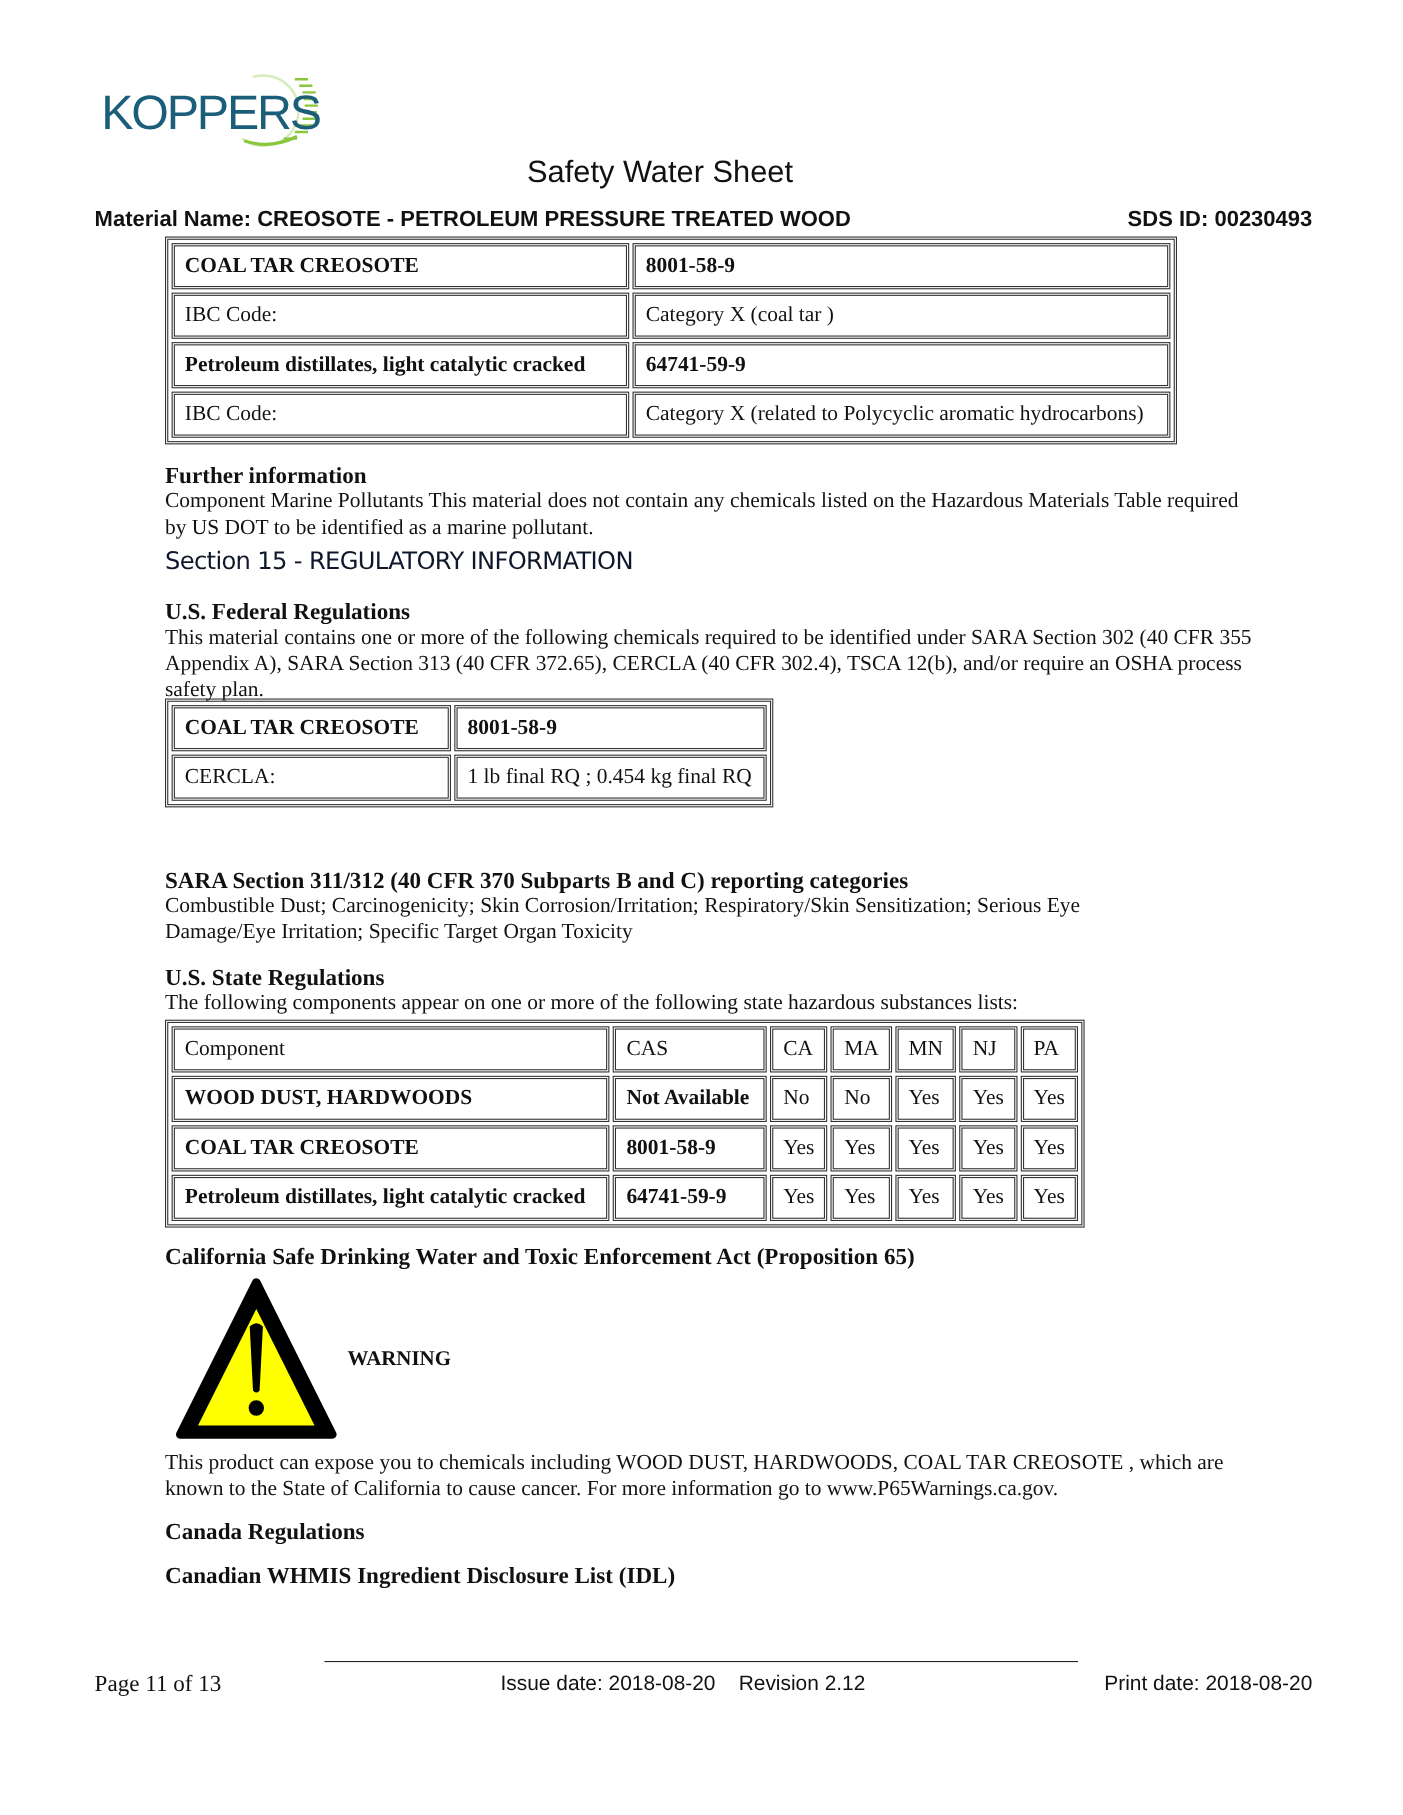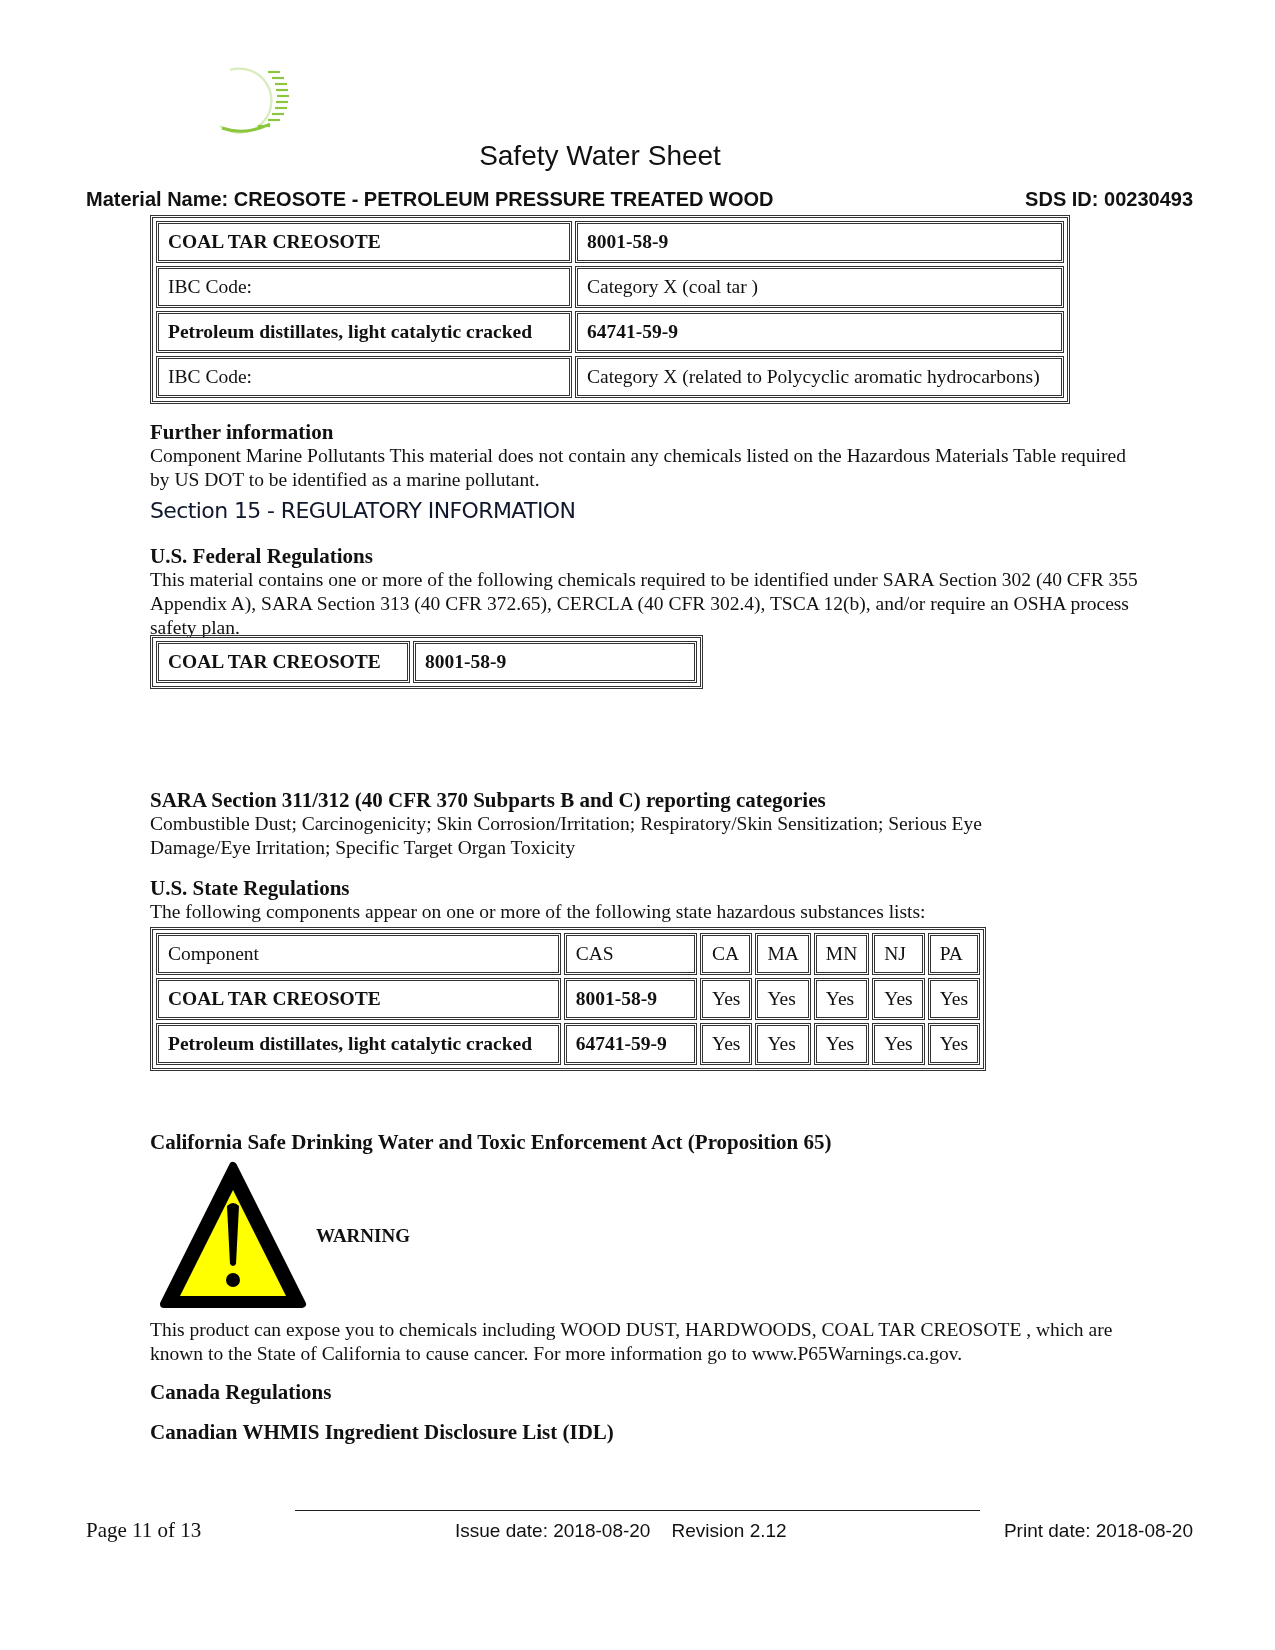--- a/index.html
+++ b/index.html
@@ -75,20 +75,21 @@
       <path d="M76 28 h12"></path>
         <path d="M77 34 h12"></path>
         <path d="M76 40 h12"></path>
       <path d="M75 46 h12"></path>
         <path d="M72 52 h12"></path>
         <path d="M68 58 h12"></path>
       <path d="M58 64 h12"></path>
     </g>
     <path d="M22 66 Q45 74 70 62" fill="none" stroke="#8cc63f" stroke-width="3"></path>
   </svg>
+  <span id="logo-text">KOPPERS</span>
 </div>
 
 <div id="doc-title" class="abs sans">Safety Water Sheet</div>
 
 <div id="material-line" class="abs sans">
   <span>Material Name:</span>
   <span>CREOSOTE - PETROLEUM PRESSURE TREATED WOOD</span>
 </div>
 <div id="sds-id" class="abs sans">
   <span>SDS ID:</span>
@@ -122,20 +123,24 @@
 <div id="section15" class="abs">Section 15 - REGULATORY INFORMATION</div>
 
 <div id="federal-h" class="abs h">U.S. Federal Regulations</div>
 <div id="federal-p" class="abs p">This material contains one or more of the following chemicals required to be identified under SARA Section 302 (40 CFR 355 Appendix A), SARA Section 313 (40 CFR 372.65), CERCLA (40 CFR 302.4), TSCA 12(b), and/or require an OSHA process safety plan.</div>
 
 <table id="table-sara" class="dbl">
   <tbody>
     <tr>
       <td class="c1 b">COAL TAR CREOSOTE</td>
       <td class="b">8001-58-9</td>
+    </tr>
+    <tr>
+      <td class="c1">CERCLA:</td>
+      <td>1 lb final RQ ; 0.454 kg final RQ</td>
     </tr>
   </tbody>
 </table>
 
 <div id="sara311-h" class="abs h">SARA Section 311/312 (40 CFR 370 Subparts B and C) reporting categories</div>
 <div id="sara311-p" class="abs p">Combustible Dust; Carcinogenicity; Skin Corrosion/Irritation; Respiratory/Skin Sensitization; Serious Eye Damage/Eye Irritation; Specific Target Organ Toxicity</div>
 
 <div id="state-h" class="abs h">U.S. State Regulations</div>
 <div id="state-p" class="abs p">The following components appear on one or more of the following state hazardous substances lists:</div>
 
@@ -146,20 +151,29 @@
       <td style="width:122px">CAS</td>
       <td>CA</td>
       <td>MA</td>
       <td>MN</td>
       <td>NJ</td>
       <td>PA</td>
     </tr>
   </thead>
   <tbody>
     <tr>
+      <td class="b">WOOD DUST, HARDWOODS</td>
+      <td class="b">Not Available</td>
+      <td>No</td>
+      <td>No</td>
+      <td>Yes</td>
+      <td>Yes</td>
+      <td>Yes</td>
+    </tr>
+    <tr>
       <td class="b">COAL TAR CREOSOTE</td>
       <td class="b">8001-58-9</td>
       <td>Yes</td>
       <td>Yes</td>
       <td>Yes</td>
       <td>Yes</td>
       <td>Yes</td>
     </tr>
     <tr>
       <td class="b">Petroleum distillates, light catalytic cracked</td>

